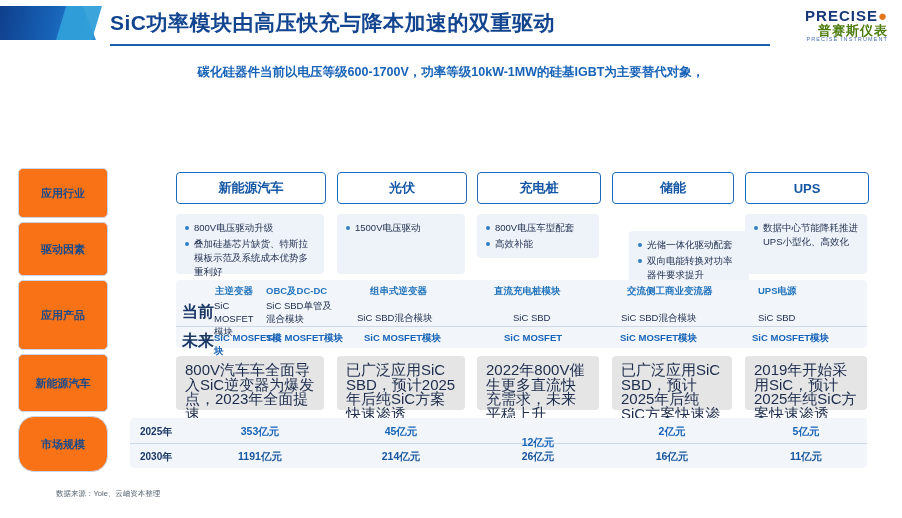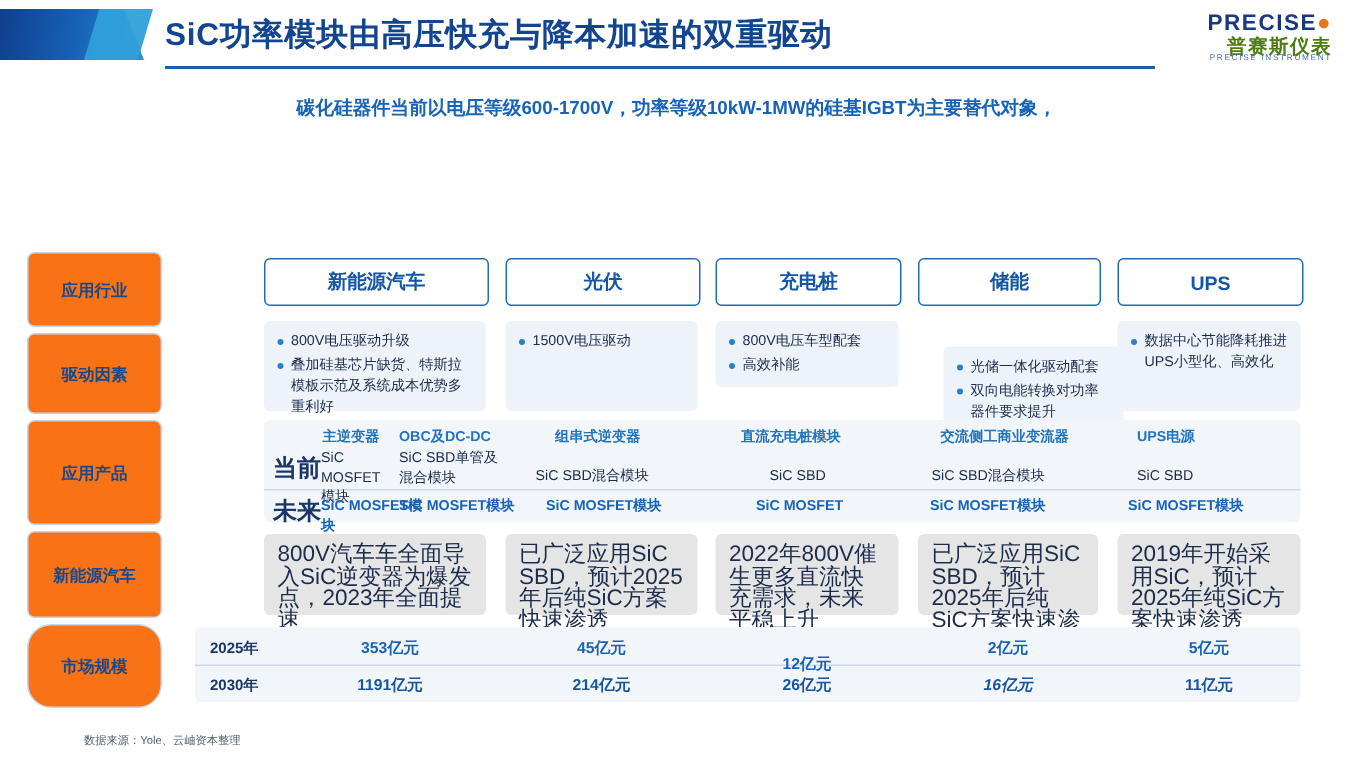--- a/index.html
+++ b/index.html
@@ -193,16 +193,16 @@
 
 <div class="mval" style="left:186px;top:425px;width:148px;">353亿元</div>
 <div class="mval" style="left:336px;top:425px;width:130px;">45亿元</div>
 <div class="mval" style="left:476px;top:436px;width:124px;">12亿元</div>
 <div class="mval" style="left:611px;top:425px;width:122px;">2亿元</div>
 <div class="mval" style="left:744px;top:425px;width:124px;">5亿元</div>
 
 <div class="mval d" style="left:186px;top:450px;width:148px;">1191亿元</div>
 <div class="mval d" style="left:336px;top:450px;width:130px;">214亿元</div>
 <div class="mval d" style="left:476px;top:450px;width:124px;">26亿元</div>
-<div class="mval d" style="left:611px;top:450px;width:122px;font-style:italic;">16亿元</div>
+<div class="mval d" style="left:611px;top:450px;width:122px;">16亿元</div>
 <div class="mval d" style="left:744px;top:450px;width:124px;">11亿元</div>
 
 <div class="source">数据来源：Yole、云岫资本整理</div>
 
 </body></html>

